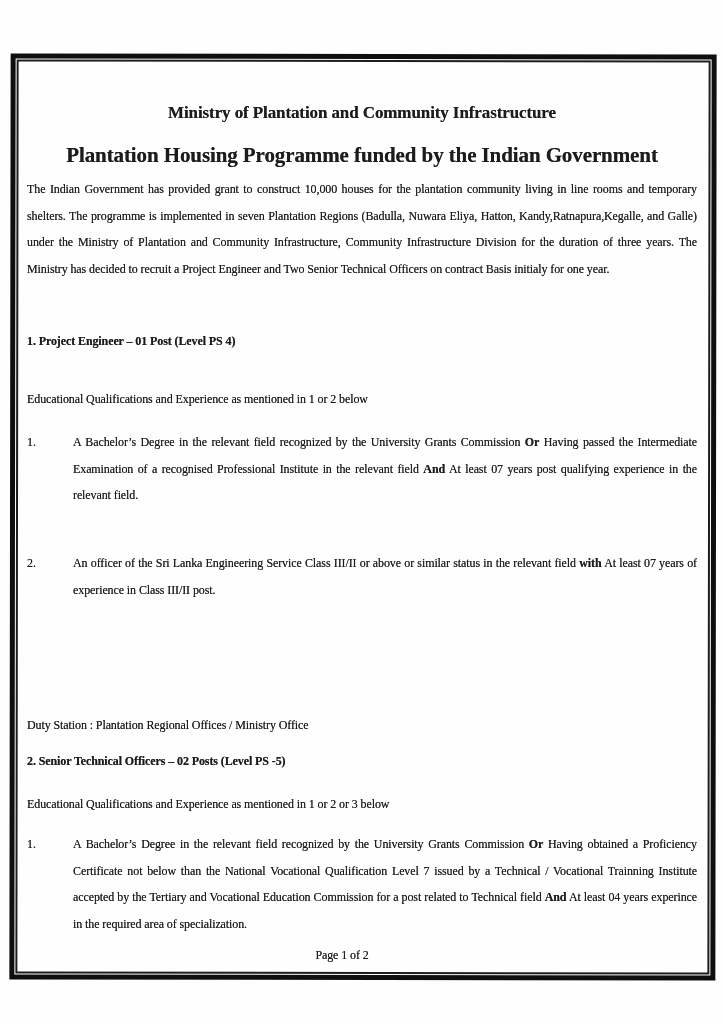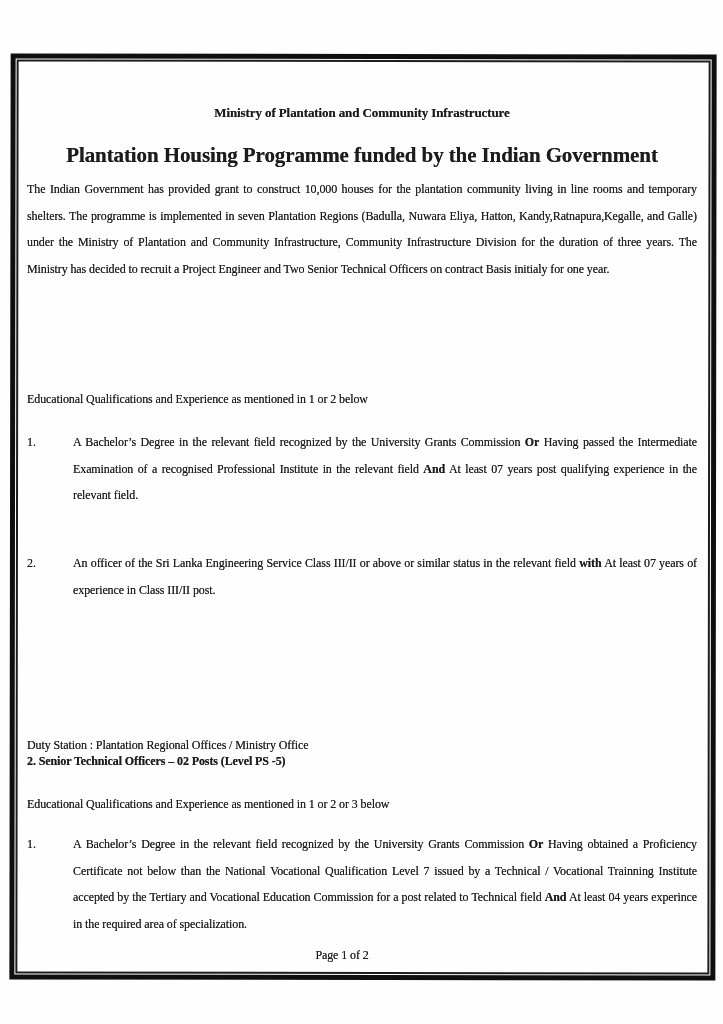--- a/index.html
+++ b/index.html
@@ -35,29 +35,29 @@
     margin: 0;
     font-size: 12px;
     line-height: 26.5px;
     text-shadow: 0 0 0.55px rgba(25,25,25,0.72);
     letter-spacing: -0.1px;
   }
   .center  { left: 27px; width: 670px; text-align: center; }
   .bold    { font-weight: bold; }
   .justify { text-align: justify; }
   .body-col { left: 27px; width: 670px; }
-  .doc-title    { top: 100px; font-size: 13px; }
+  .doc-title    { top: 100px; font-size: 17px; }
   .doc-subtitle { top: 142px; font-size: 21px; }
   .intro        { top: 176px; }
   .s1-heading   { top: 328px; }
   .s1-intro     { top: 386px; }
   .item-1       { top: 429px; }
   .item-2       { top: 550px; }
   .pref         { top: 646px; }
-  .duty         { top: 732px; }
+  .duty         { top: 712px; }
   .s2-heading   { top: 748px; }
   .s2-intro     { top: 791px; }
   .item-3       { top: 831px; }
   .footer       { top: 942px; width: 630px; text-align: center; }
   
   .num-item { padding-left: 46px; }
   .num-item .num {
     position: absolute;
     left: 0; top: 0;
     width: 30px;
@@ -71,20 +71,21 @@
   <div class="frame">
     <div class="frame-inner"></div>
   </div>
 
   <p class="tb center bold doc-title">Ministry of Plantation and Community Infrastructure</p>
 
   <p class="tb center bold doc-subtitle">Plantation Housing Programme funded by the Indian Government</p>
 
   <p class="tb body-col justify intro">The Indian Government has provided grant to construct 10,000 houses for the plantation community living in line rooms and temporary shelters. The programme is implemented in seven Plantation Regions (Badulla, Nuwara Eliya, Hatton, Kandy,Ratnapura,Kegalle, and Galle) under the Ministry of Plantation and Community Infrastructure, Community Infrastructure Division for the duration of three years. The Ministry has decided to recruit a Project Engineer and Two Senior Technical Officers on contract Basis initialy for one year.</p>
 
+  <p class="tb body-col bold s1-heading">1. Project Engineer – 01 Post (Level PS 4)</p>
 
   <p class="tb body-col s1-intro">Educational Qualifications and Experience as mentioned in 1 or 2 below</p>
 
   <p class="tb body-col justify num-item item-1">
     <span class="num">1.</span><span>A Bachelor’s Degree in the relevant field recognized by the University Grants Commission </span><b>Or</b><span> Having passed the Intermediate Examination of a recognised Professional Institute in the relevant field </span><b>And</b><span> At least 07 years  post qualifying experience in the relevant field.</span>
   </p>
 
   <p class="tb body-col justify num-item item-2">
     <span class="num">2.</span><span>An officer of the Sri Lanka Engineering Service Class III/II or above or similar status in the relevant field </span><b>with</b><span> At least 07 years of experience in Class III/II post.</span>
   </p>

